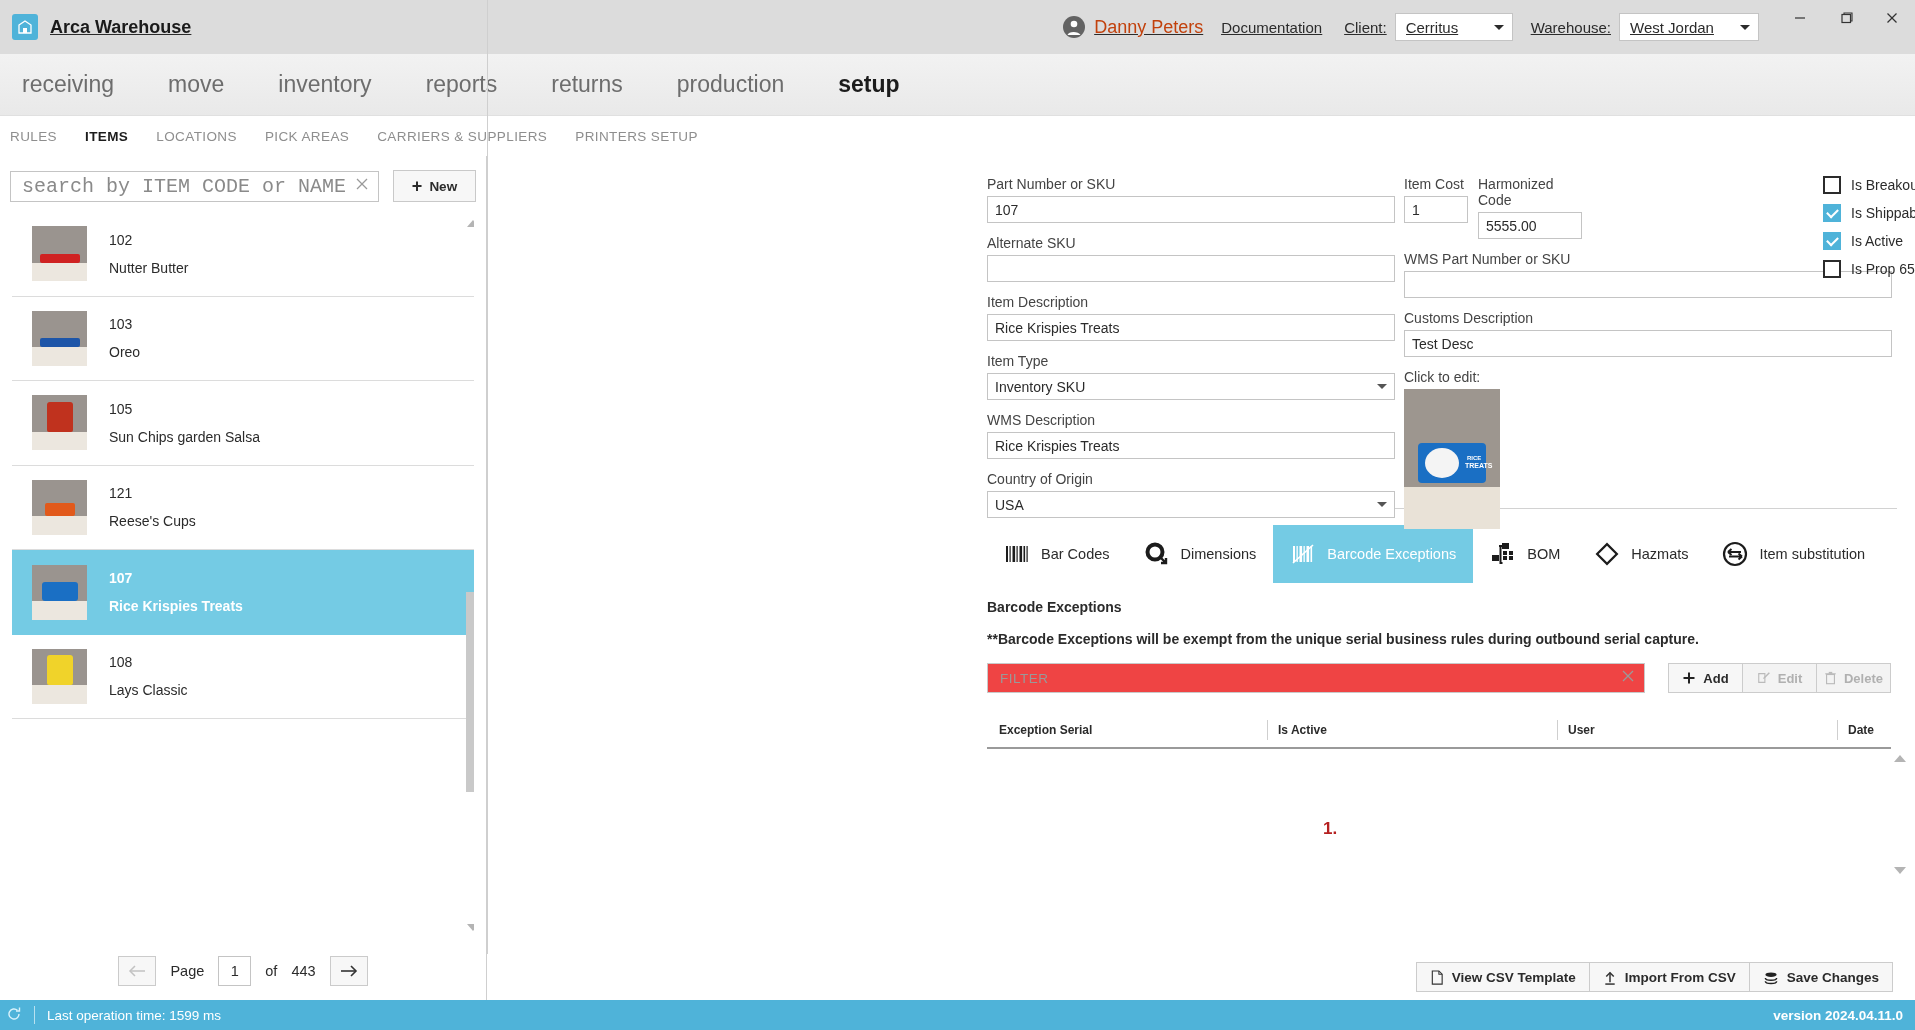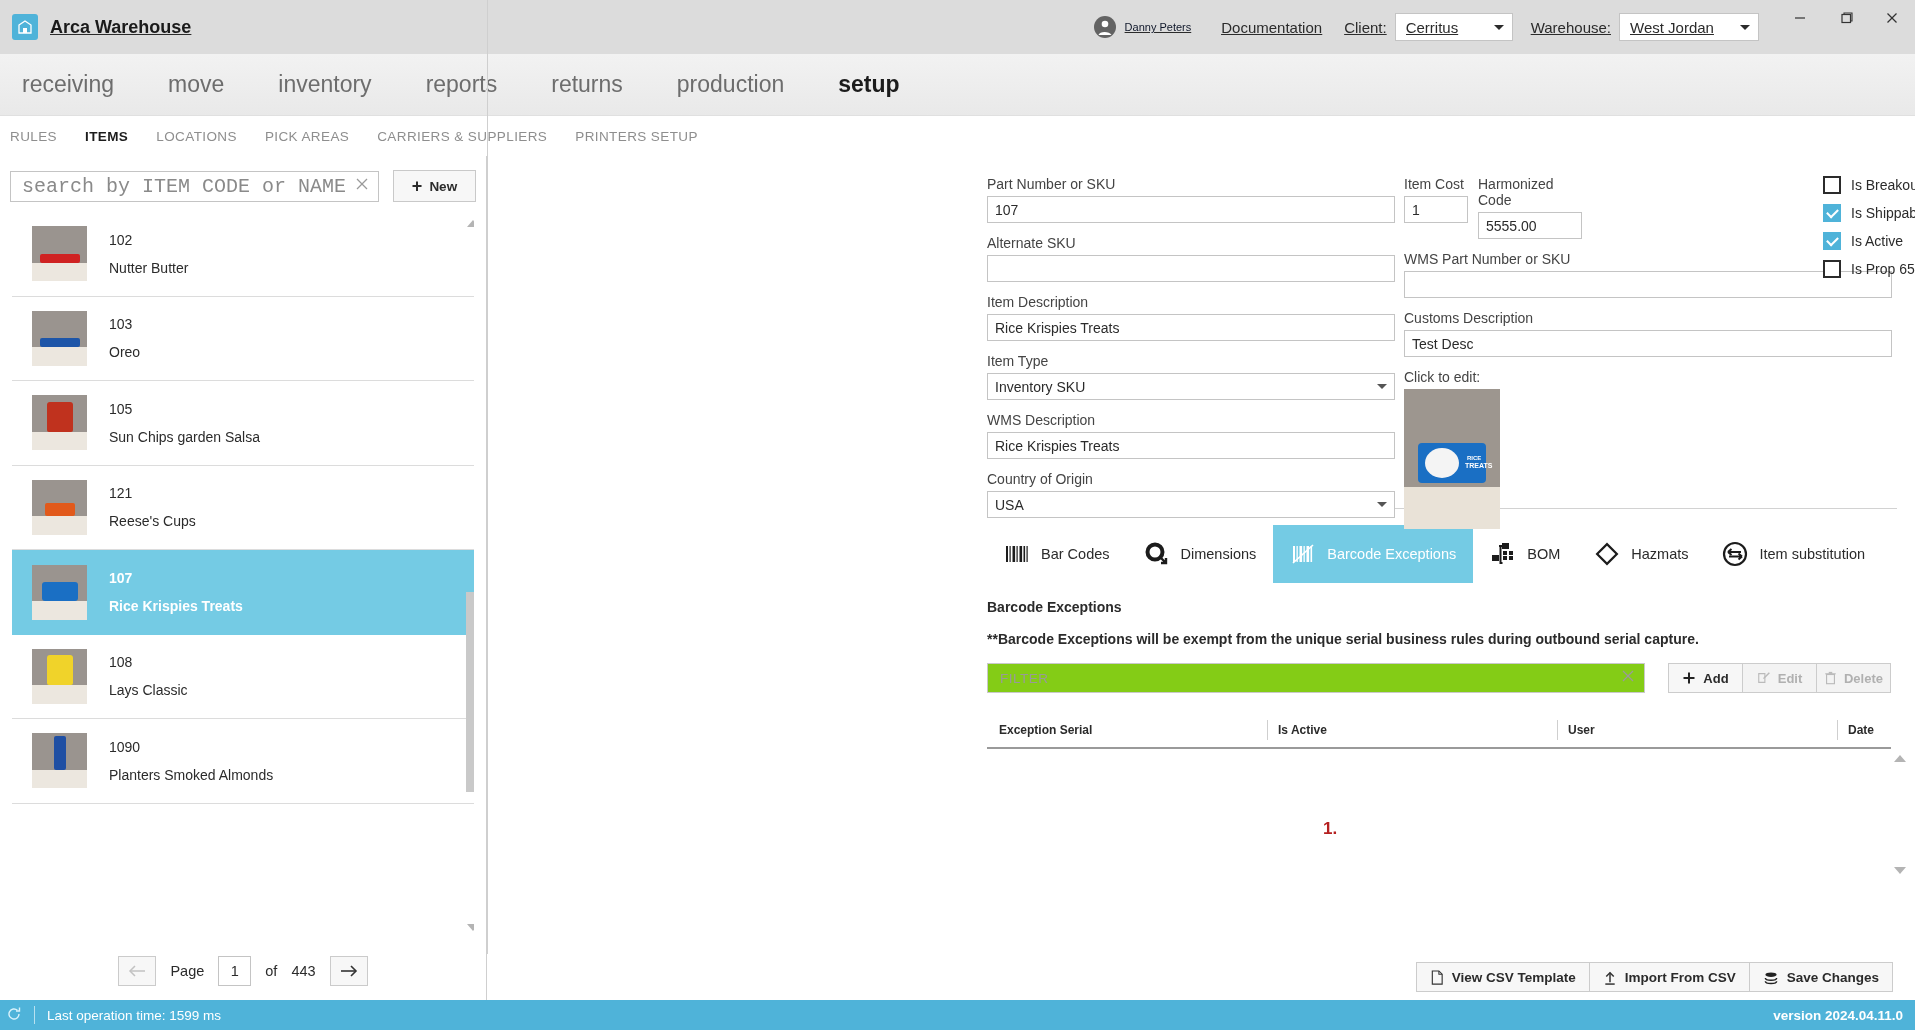--- a/index.html
+++ b/index.html
@@ -22,21 +22,21 @@
     text-decoration:underline;
   }
   .app-logo{
     width:26px;height:26px;margin-left:12px;margin-right:12px;
     background:#4fb3d9;border-radius:3px;
     display:flex;align-items:center;justify-content:center;
   }
   .app-title{font-size:18px;font-weight:bold;color:#1a1a1a;}
   .tb-right{margin-left:auto;display:flex;align-items:center;height:100%;}
   .avatar-ic{width:24px;height:24px;margin-right:8px;}
-  .user-name{color:#0f172a;font-size:11px;margin-right:30px;}
+  .user-name{color:#c2410c;font-size:18px;margin-right:18px;}
   .doc-link{color:#2b2b2b;font-size:15px;text-decoration:underline;margin-right:22px;cursor:pointer;}
   .lbl-inline{font-size:15px;color:#2b2b2b;margin-right:8px;}
   .combo{
     background:#fff;border:1px solid #c4c4c4;height:28px;
     display:flex;align-items:center;padding:0 8px 0 10px;
     font-size:15px;position:relative;margin-right:18px;
   }
   .combo .cval{flex:1;white-space:nowrap;overflow:hidden;}
   .caret{
     width:0;height:0;border-left:5px solid transparent;border-right:5px solid transparent;
@@ -184,21 +184,21 @@
   .tab .ticon{width:26px;height:26px;flex:none;display:flex;align-items:center;justify-content:center;}
 
   .step-mark{position:absolute;font-size:17px;font-weight:bold;color:#b52020;}
 
   
   .bep{margin-left:500px;margin-top:16px;padding-right:24px;position:relative;}
   .bep-title{font-size:14px;font-weight:bold;margin-bottom:16px;}
   .bep-note{font-size:14px;font-weight:bold;margin-bottom:16px;}
   .filterrow{display:flex;align-items:center;}
   .filterbox{
-    flex:1;height:30px;border:1px solid #c9c9c9;background:#84cc16;display:flex;align-items:center;padding:0 6px 0 10px;
+    flex:1;height:30px;border:1px solid #c9c9c9;background:#ef4444;display:flex;align-items:center;padding:0 6px 0 10px;
   }
   .filterbox input{
     flex:1;border:none;outline:none;font-size:13.5px;font-family:inherit;background:transparent;color:#2b2b2b;
     letter-spacing:.5px;
   }
   .filterbox input::placeholder{color:#999;letter-spacing:.5px;}
   .actbtns{display:flex;margin-left:24px;}
   .actbtn{
     height:30px;min-width:75px;border:1px solid #cccccc;background:#f7f7f7;
     display:flex;align-items:center;justify-content:center;gap:7px;font-size:13px;font-weight:bold;cursor:pointer;
@@ -400,31 +400,20 @@
           <div class="thumb">
             <div class="bgwall"></div>
             <div class="floor"></div>
             <div style="position:absolute;left:50%;bottom:34%;transform:translateX(-50%);width:26px;height:30px;background:#f0d32a;border-radius:3px 3px 2px 2px;"></div>
           </div>
           <div class="it-txt">
             <span class="it-code">108</span>
             <span class="it-name">Lays Classic</span>
           </div>
         </div>
-        <div class="item">
-          <div class="thumb">
-            <div class="bgwall"></div>
-            <div class="floor"></div>
-            <div style="position:absolute;left:50%;bottom:34%;transform:translateX(-50%);width:12px;height:34px;background:#1f4fa3;border-radius:2px;"></div>
-          </div>
-          <div class="it-txt">
-            <span class="it-code">1090</span>
-            <span class="it-name">Planters Smoked Almonds</span>
-          </div>
-        </div>
       </div>
 
     <div class="pager">
       <div class="pg-btn dis">
         <svg width="20" height="14" viewBox="0 0 20 14">
             <line x1="18" y1="7" x2="3" y2="7" stroke="#c2c2c2" stroke-width="1.5"></line>
             <polyline points="8,2 3,7 8,12" fill="none" stroke="#c2c2c2" stroke-width="1.5"></polyline>
           </svg>
       </div>
       <span class="pg-lbl">Page</span>

